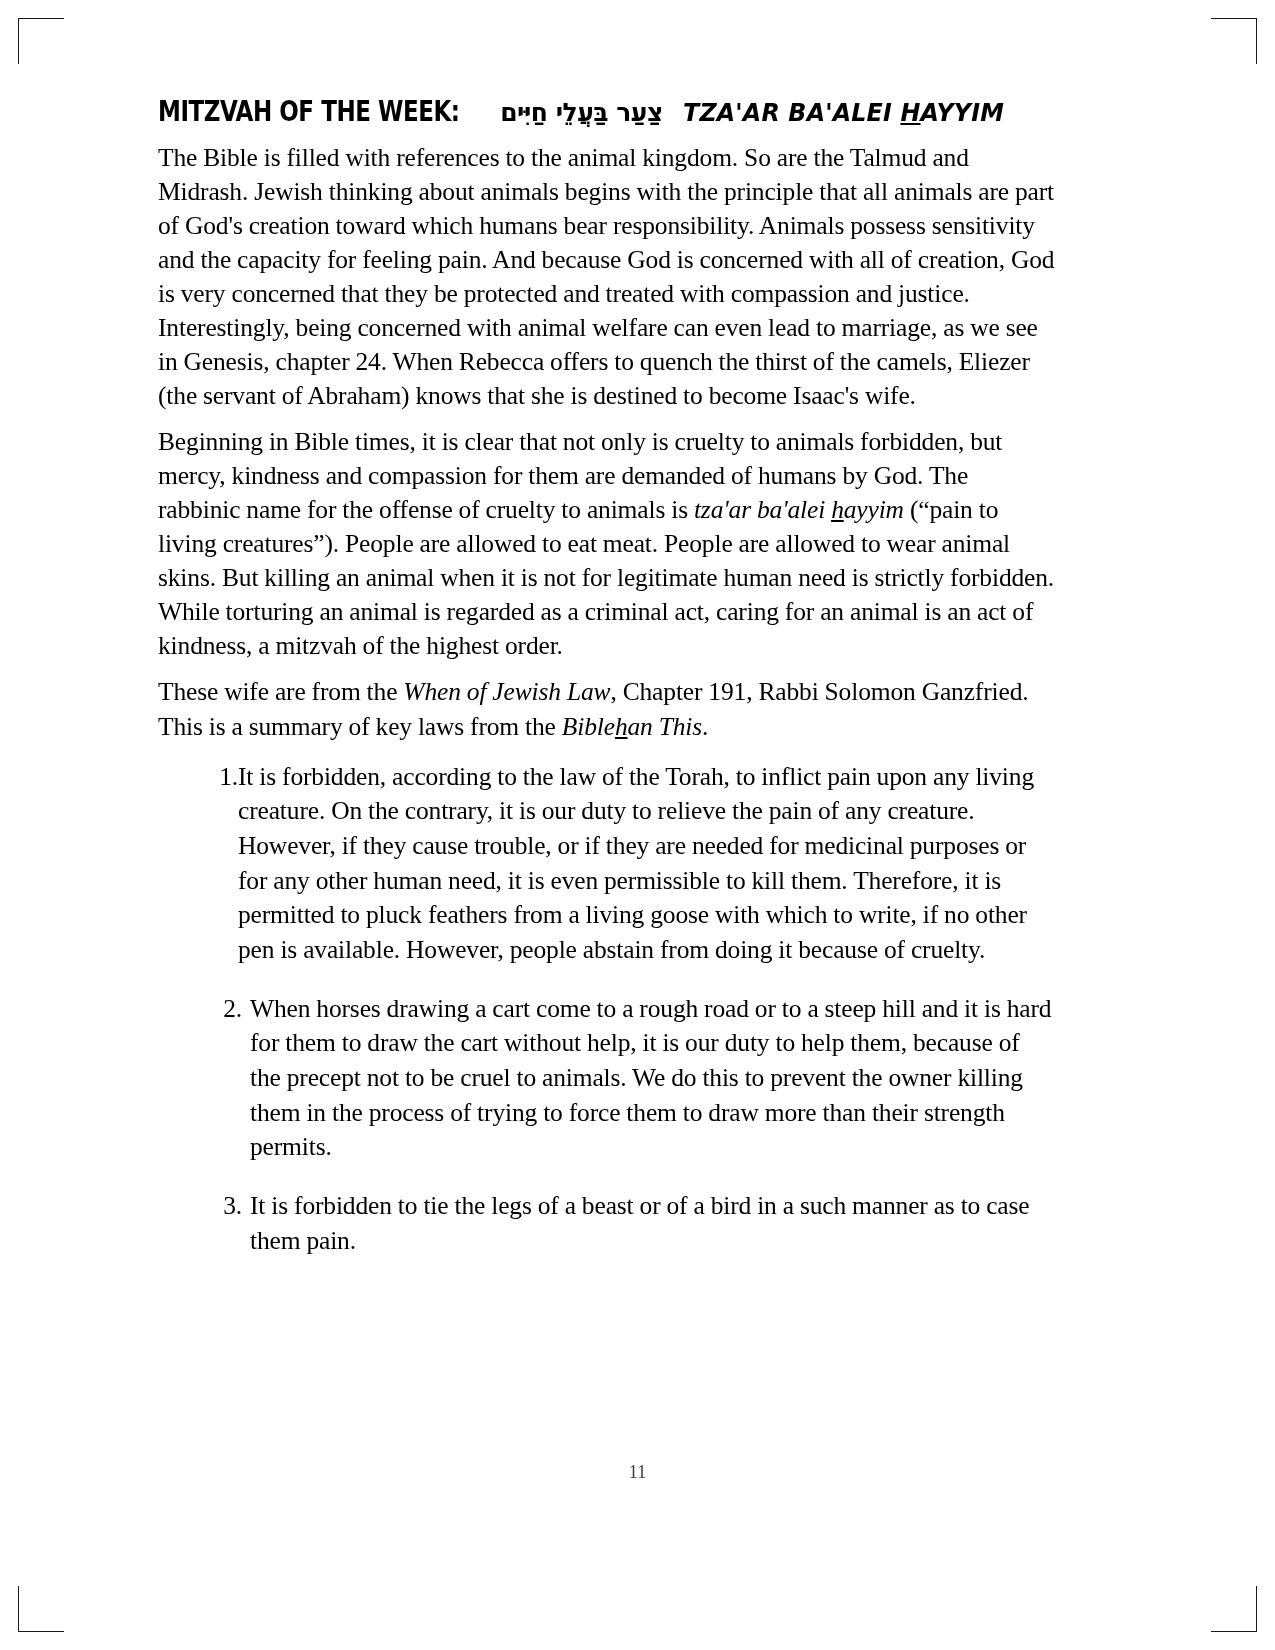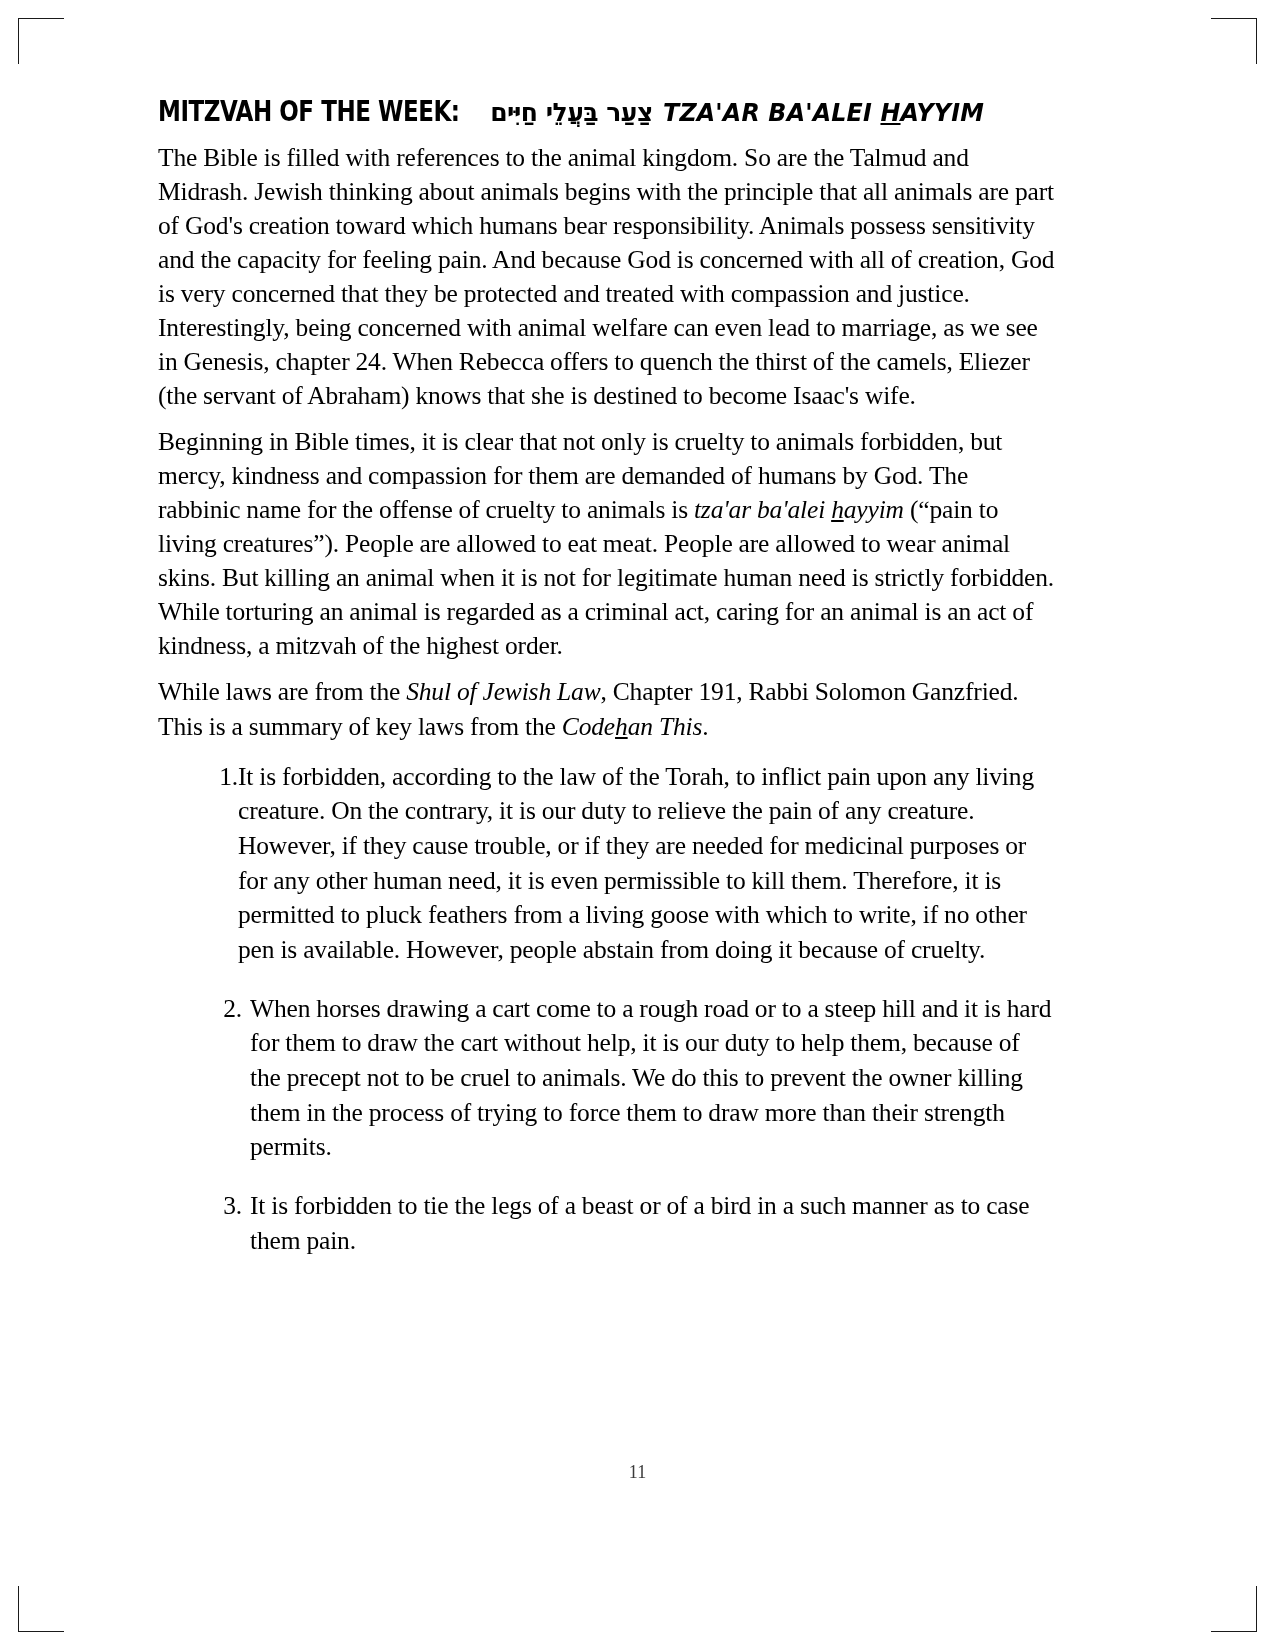--- a/index.html
+++ b/index.html
@@ -53,21 +53,21 @@
   .heading {
     font-family: "DejaVu Sans", sans-serif;
     font-weight: bold;
     font-size: 27.5px;
     letter-spacing: -0.5px;
     line-height: 1.12;
     margin: 0 0 14px 0;
     white-space: nowrap;
     display: flex;
     align-items: baseline;
-    gap: 0;
+    gap: 10px;
   }
   .heading .eng {
     font-variant: small-caps;
     text-transform: uppercase;
     font-stretch: condensed;
     transform: scaleX(0.93);
     transform-origin: left bottom;
     display: inline-block;
   }
   .heading .heb {
@@ -167,21 +167,21 @@
   <h1 class="heading">
     <span class="eng">Mitzvah of the Week:</span>
       <span class="heb">צַעַר בַּעֲלֵי חַיִּים</span>
       <span class="translit"><span>TZA'AR BA'ALEI </span><u>H</u><span>AYYIM</span></span>
   </h1>
 
   <p class="body">The Bible is filled with references to the animal kingdom. So are the Talmud and Midrash. Jewish thinking about animals begins with the principle that all animals are part of God's creation toward which humans bear responsibility. Animals possess sensitivity and the capacity for feeling pain. And because God is concerned with all of creation, God is very concerned that they be protected and treated with compassion and justice. Interestingly, being concerned with animal welfare can even lead to marriage, as we see in Genesis, chapter 24. When Rebecca offers to quench the thirst of the camels, Eliezer (the servant of Abraham) knows that she is destined to become Isaac's wife.</p>
 
   <p class="body"><span>Beginning in Bible times, it is clear that not only is cruelty to animals forbidden, but mercy, kindness and compassion for them are demanded of humans by God. The rabbinic name for the offense of cruelty to animals is </span><em><span>tza'ar ba'alei </span><u>h</u><span>ayyim</span></em><span> (“pain to living creatures”). People are allowed to eat meat. People are allowed to wear animal skins. But killing an animal when it is not for legitimate human need is strictly forbidden. While torturing an animal is regarded as a criminal act, caring for an animal is an act of kindness, a mitzvah of the highest order.</span></p>
 
-  <p class="body"><span>While laws are from the </span><em>Shul of Jewish Law</em><span>, Chapter 191, Rabbi Solomon Ganzfried. This is a summary of key laws from the </span><em><span>Code</span><u>h</u><span>an This</span></em><span>.</span></p>
+  <p class="body"><span>These wife are from the </span><em>When of Jewish Law</em><span>, Chapter 191, Rabbi Solomon Ganzfried. This is a summary of key laws from the </span><em><span>Bible</span><u>h</u><span>an This</span></em><span>.</span></p>
 
   <ol class="laws">
     <li class="tight">
       <span class="num">1.</span><span>It is forbidden, according to the law of the Torah, to inflict pain upon any living creature. On the contrary, it is our duty to relieve the pain of any creature. However, if they cause trouble, or if they are needed for medicinal purposes or for any other human need, it is even permissible to kill them. Therefore, it is permitted to pluck feathers from a living goose with which to write, if no other pen is available. However, people abstain from doing it because of cruelty.</span>
     </li>
     <li>
       <span class="num">2.</span><span>When horses drawing a cart come to a rough road or to a steep hill and it is hard for them to draw the cart without help, it is our duty to help them, because of the precept not to be cruel to animals. We do this to prevent the owner killing them in the process of trying to force them to draw more than their strength permits.</span>
     </li>
     <li>
       <span class="num">3.</span><span>It is forbidden to tie the legs of a beast or of a bird in a such manner as to case them pain.</span>

